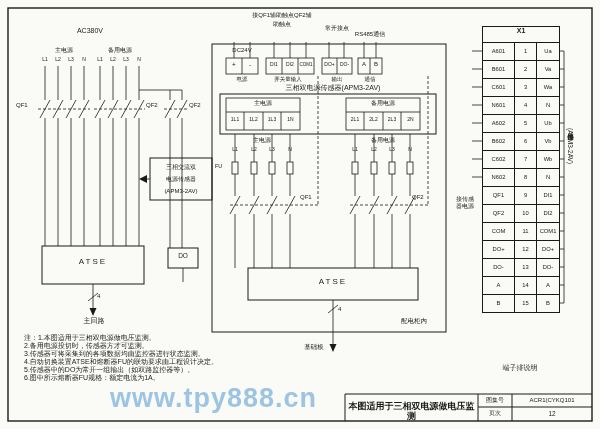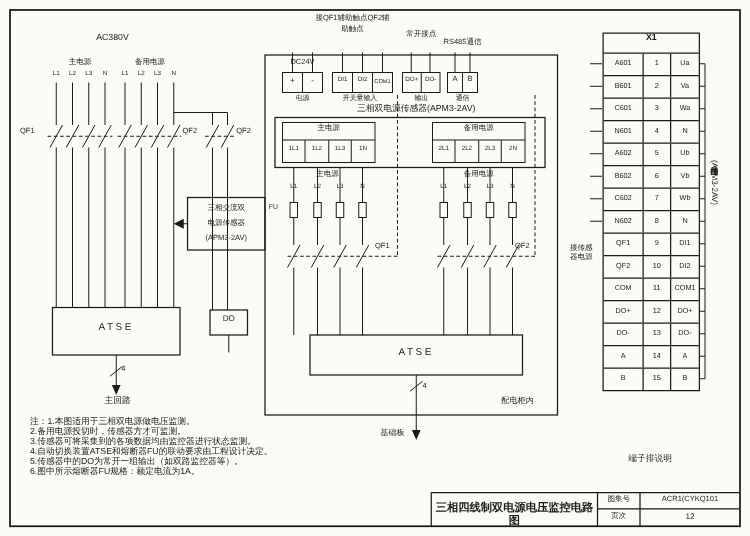--- a/index.html
+++ b/index.html
@@ -291,19 +291,20 @@
 
   <div id="notes">
       <div class="note-line">注：1.本图适用于三相双电源做电压监测。</div>
       <div class="note-line">2.备用电源投切时，传感器方才可监测。</div>
       <div class="note-line">3.传感器可将采集到的各项数据均由监控器进行状态监测。</div>
       <div class="note-line">4.自动切换装置ATSE和熔断器FU的联动要求由工程设计决定。</div>
       <div class="note-line">5.传感器中的DO为常开一组输出（如双路监控器等）。</div>
       <div class="note-line">6.图中所示熔断器FU规格：额定电流为1A。</div>
     </div>
 
-  <div class="abs c t9" style="left:346px;top:401px;width:131px;font-weight:700;">三相四线制双电源电压监控电路图</div>
+  <div class="abs c t9" style="left:346px;top:401px;width:131px;font-weight:700;">本图适用于三相双电源做电压监测</div>
   <div class="abs c t6" style="left:479px;top:397px;width:32px;">图集号</div>
   <div class="abs c t6" style="left:513px;top:397px;width:78px;">ACR1(CYKQ101</div>
   <div class="abs c t6" style="left:479px;top:410px;width:32px;">页次</div>
   <div class="abs c t65" style="left:513px;top:410px;width:78px;">12</div>
 
+  <div id="watermark">www.tpy888.cn</div>
 </div>
 
 </body></html>

